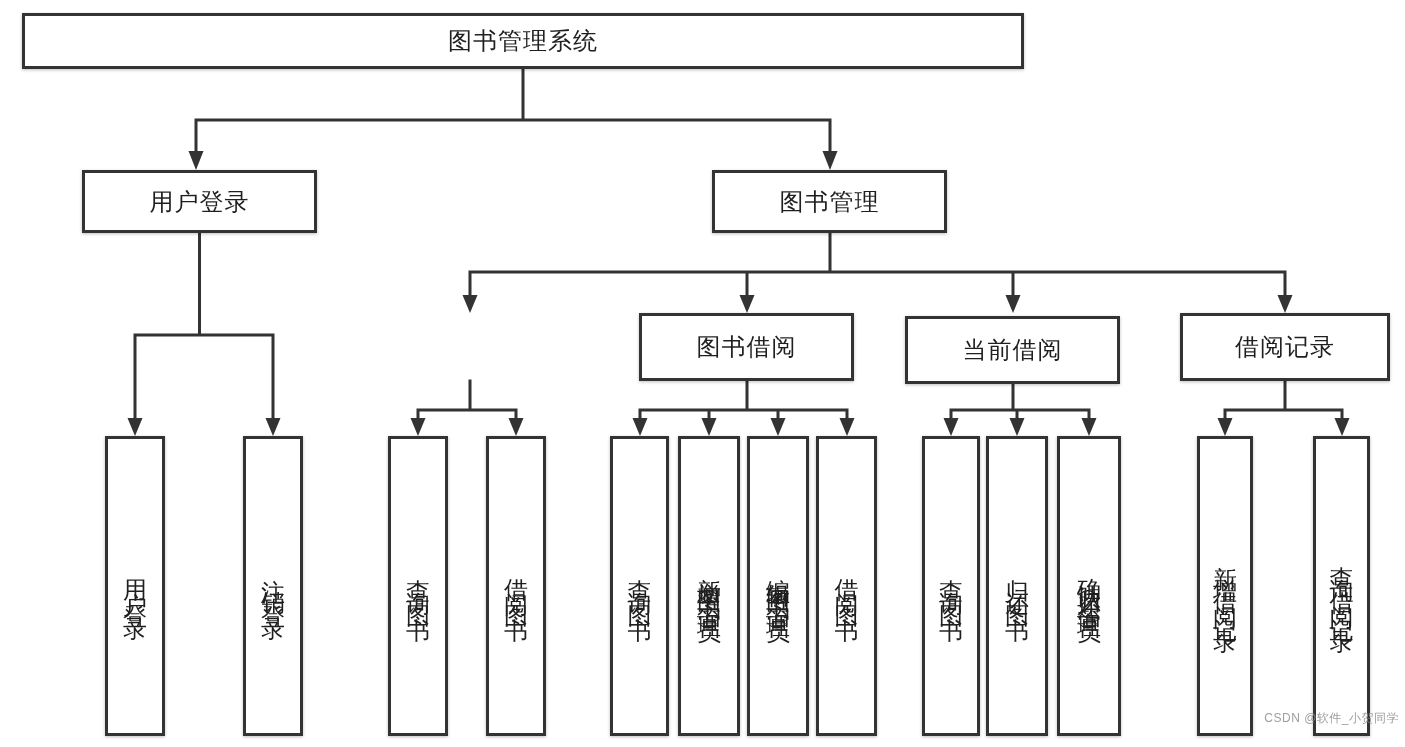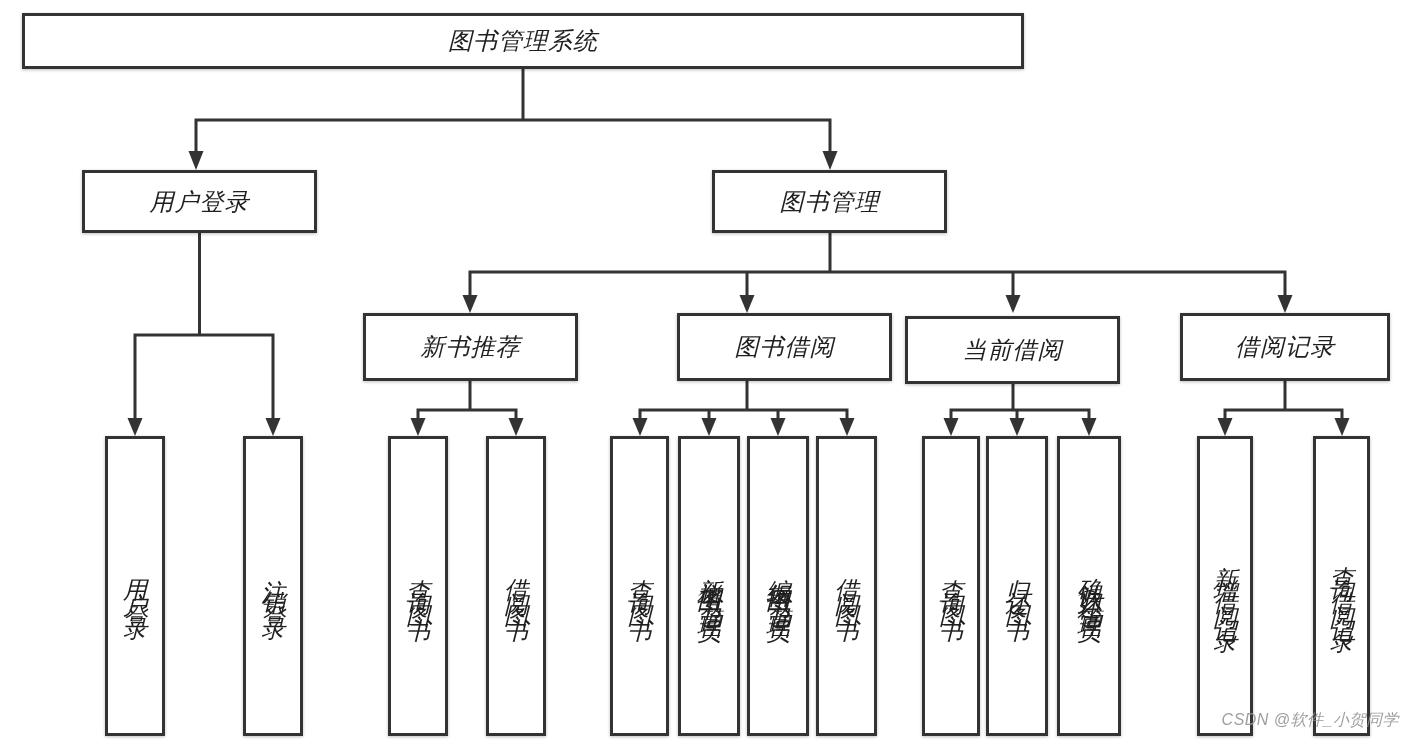--- a/index.html
+++ b/index.html
@@ -3,21 +3,20 @@
 <meta charset="utf-8">
 <style>
   html, body { margin: 0; padding: 0; background: #ffffff; }
   .canvas {
     position: relative;
     width: 1405px;
     height: 747px;
     background: #ffffff;
     font-family: "Liberation Sans", sans-serif;
     overflow: hidden;
-    font-style: italic;
   }
   .connectors {
     position: absolute;
     left: 0; top: 0;
     width: 1405px; height: 747px;
     z-index: 0;
   }
   .node {
     position: absolute;
     box-sizing: border-box;
@@ -43,21 +42,21 @@
     line-height: 1;
     letter-spacing: 13px;
     white-space: nowrap;
   }
   .vbox span.tight { letter-spacing: 6px; }
   .watermark {
     position: absolute;
     right: 6px;
     top: 710px;
     z-index: 2;
-    font-size: 16px;
+    font-size: 12px;
     color: rgba(148, 148, 148, 0.9);
     letter-spacing: 0.5px;
     white-space: nowrap;
   }
 </style>
 </head>
 <body>
 
 <div class="canvas">
 
@@ -105,24 +104,21 @@
     <span>图书管理系统</span>
   </div>
 
   <div class="node hbox" style="left:82px; top:170px; width:235px; height:63px;">
     <span>用户登录</span>
   </div>
   <div class="node hbox" style="left:712px; top:170px; width:235px; height:63px;align-items:center;">
     <span>图书管理</span>
   </div>
 
-  <div class="node hbox" style="left:363px; top:313px; width:215px; height:68px;">
-    <span>新书推荐</span>
-  </div>
-  <div class="node hbox" style="left:677px; top:313px; width:215px; height:68px;">
+  <div class="node hbox" style="left:639px; top:313px; width:215px; height:68px;">
     <span>图书借阅</span>
   </div>
   <div class="node hbox" style="left:905px; top:316px; width:215px; height:68px;">
     <span>当前借阅</span>
   </div>
   <div class="node hbox" style="left:1180px; top:313px; width:210px; height:68px;">
     <span>借阅记录</span>
   </div>
 
   <div class="node vbox" style="left:105px; top:436px; width:60px; height:300px;">

